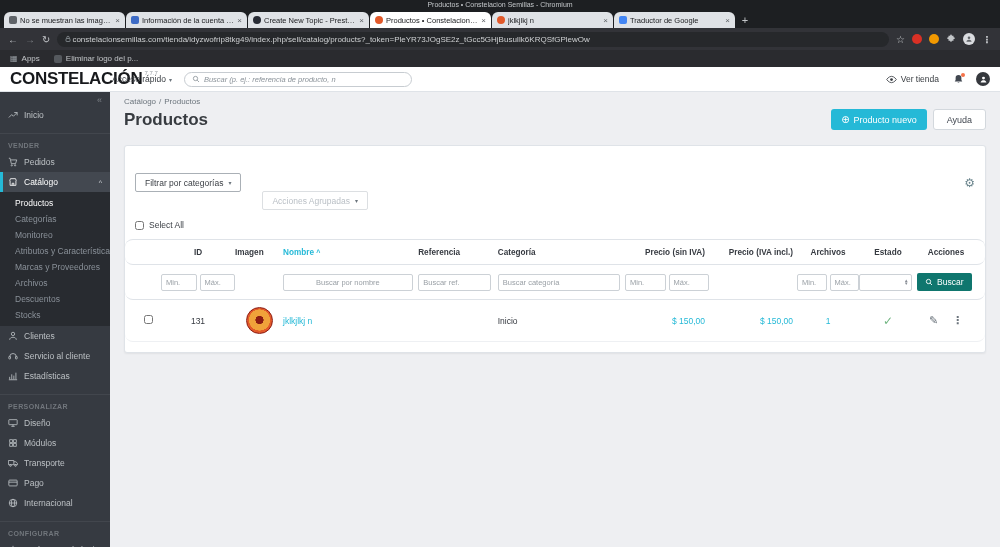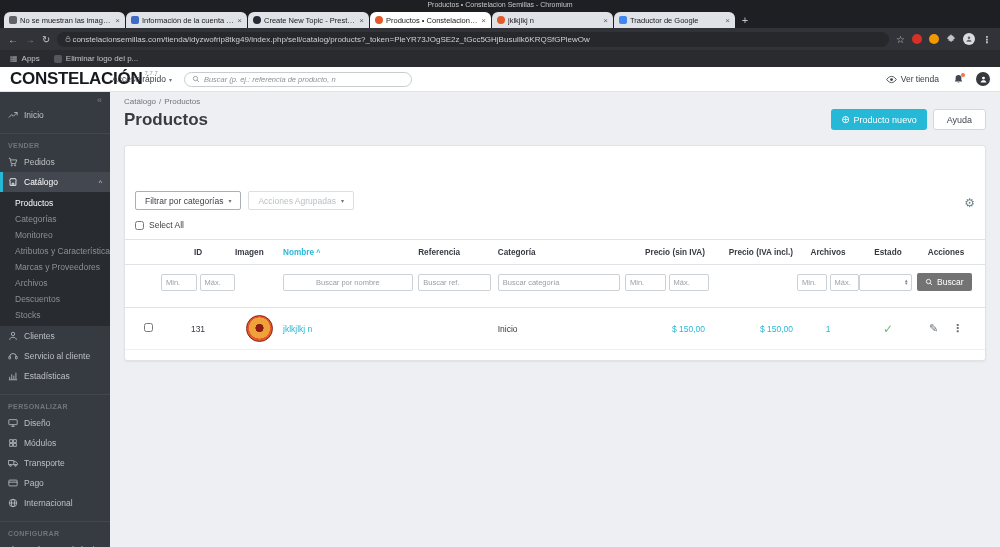--- a/index.html
+++ b/index.html
@@ -86,41 +86,41 @@
   .content { flex:1; padding:0 14px; overflow:hidden; }
   .breadcrumb { padding-top:5px; font-size:8px; color:#6c757d; display:flex; gap:3px; }
   .title-row { display:flex; align-items:center; margin-top:3px; }
   .page-title { font-size:17px; font-weight:600; color:#383c41; }
   .title-btns { margin-left:auto; display:flex; gap:6px; }
   .btn-primary { display:flex; align-items:center; gap:4px; background:#25b9d7; color:#fff; border:none; border-radius:3px; height:21px; padding:0 10px; font-size:9px; font-family:inherit; }
   .btn-primary .plus-circ { font-size:10px; }
   .btn-help { background:#fff; border:1px solid #d3d8dd; border-radius:3px; height:21px; padding:0 13px; font-size:9px; color:#414750; font-family:inherit; }
 
   .card { margin-top:15px; background:#fff; border:1px solid #dfe3e8; border-radius:3px; box-shadow:0 1px 2px rgba(0,0,0,.06); }
-  .card-toolbar { display:flex; align-items:flex-end; gap:7px; padding:9px 10px 7px; }
+  .card-toolbar { display:flex; align-items:center; gap:21px; padding:9px 10px 7px; }
   .btn-outline { display:flex; align-items:center; gap:5px; background:#fff; border:1px solid #aab0b6; border-radius:2px; height:19px; padding:0 9px; font-size:8.5px; color:#3a3e44; font-family:inherit; }
   .btn-outline.disabled { color:#b9bfc5; border-color:#dcdfe2;margin-top:36px; }
   .gear-icon { margin-left:auto; font-size:12px; color:#6c868e; }
   .select-all-row { display:flex; align-items:center; gap:5px; padding:3px 10px 9px; font-size:8.5px; color:#3a3e44; }
   input[type=checkbox] { width:9px; height:9px; }
 
-  .tgrid { display:grid; grid-template-columns:26px 74px 48px 1.7fr 1fr 1.6fr 84px 88px 62px 58px 58px; align-items:center; padding:0 10px; }
+  .tgrid { display:grid; grid-template-columns:26px 74px 48px 1.7fr 1fr 1.6fr 84px 88px 62px 58px 58px; align-items:center; padding:0 10px;border-radius:8px; }
   .thead { height:26px; border-top:1px solid #dfe3e8; border-bottom:1px solid #dfe3e8; font-size:8.2px; font-weight:bold; color:#363a41; }
   .th-sorted { color:#25b9d7; }
   .sort-caret { font-size:7px; font-weight:bold; }
   .c-center { text-align:center; }
   .c-right { text-align:right; padding-right:4px; }
-  .tfilter { padding-top:8px; padding-bottom:16px; border-bottom:1px solid #dfe3e8; }
+  .tfilter { padding-top:8px; padding-bottom:8px; border-bottom:1px solid #dfe3e8; }
   .pair { display:flex; gap:3px; }
   .f-in { height:17px; border:1px solid #ccd1d6; border-radius:2px; font-size:7.5px; color:#444; padding:0 4px; width:100%; min-width:0; font-family:inherit; outline:none; }
   .f-in::placeholder { color:#9aa0a6; }
   .pair .f-in { width:50%; }
   .fake-select { height:17px; width:92%; border:1px solid #ccd1d6; border-radius:2px; display:flex; align-items:center; justify-content:flex-end; padding:0 3px; }
   .sel-arrows { display:flex; flex-direction:column; line-height:3.5px; font-size:4.5px; color:#878c94; }
-  .btn-search { display:flex; align-items:center; justify-content:center; gap:4px; background:#737373; color:#fff; border:none; border-radius:2px; height:18px; padding:0 8px; font-size:8.5px; width:94%; font-family:inherit; }
+  .btn-search { display:flex; align-items:center; justify-content:center; gap:4px; background:#0f766e; color:#fff; border:none; border-radius:2px; height:18px; padding:0 8px; font-size:8.5px; width:94%; font-family:inherit; }
   .btn-search svg { width:8px; height:8px; stroke:#fff; fill:none; stroke-width:1.8; }
 
   .trow { height:42px; border-bottom:1px solid #eef0f3; font-size:8.5px; }
   .prod-img { width:27px; height:27px; border-radius:50%; margin:0 auto; border:1px solid #8c1c13;
     background:radial-gradient(circle at 50% 48%, #8c1c13 0 22%, #f0a23a 23% 58%, #e2592a 59% 78%, #f4e3c2 79% 100%); }
   .name-link { color:#25b9d7; }
   .price { color:#25b9d7; }
   .qty { color:#25b9d7; text-align:center; }
   .status-check { color:#70b580; font-size:12px; font-weight:bold; text-align:center; }
   .row-actions { display:flex; align-items:center; justify-content:center; gap:14px; color:#6c757d; }

